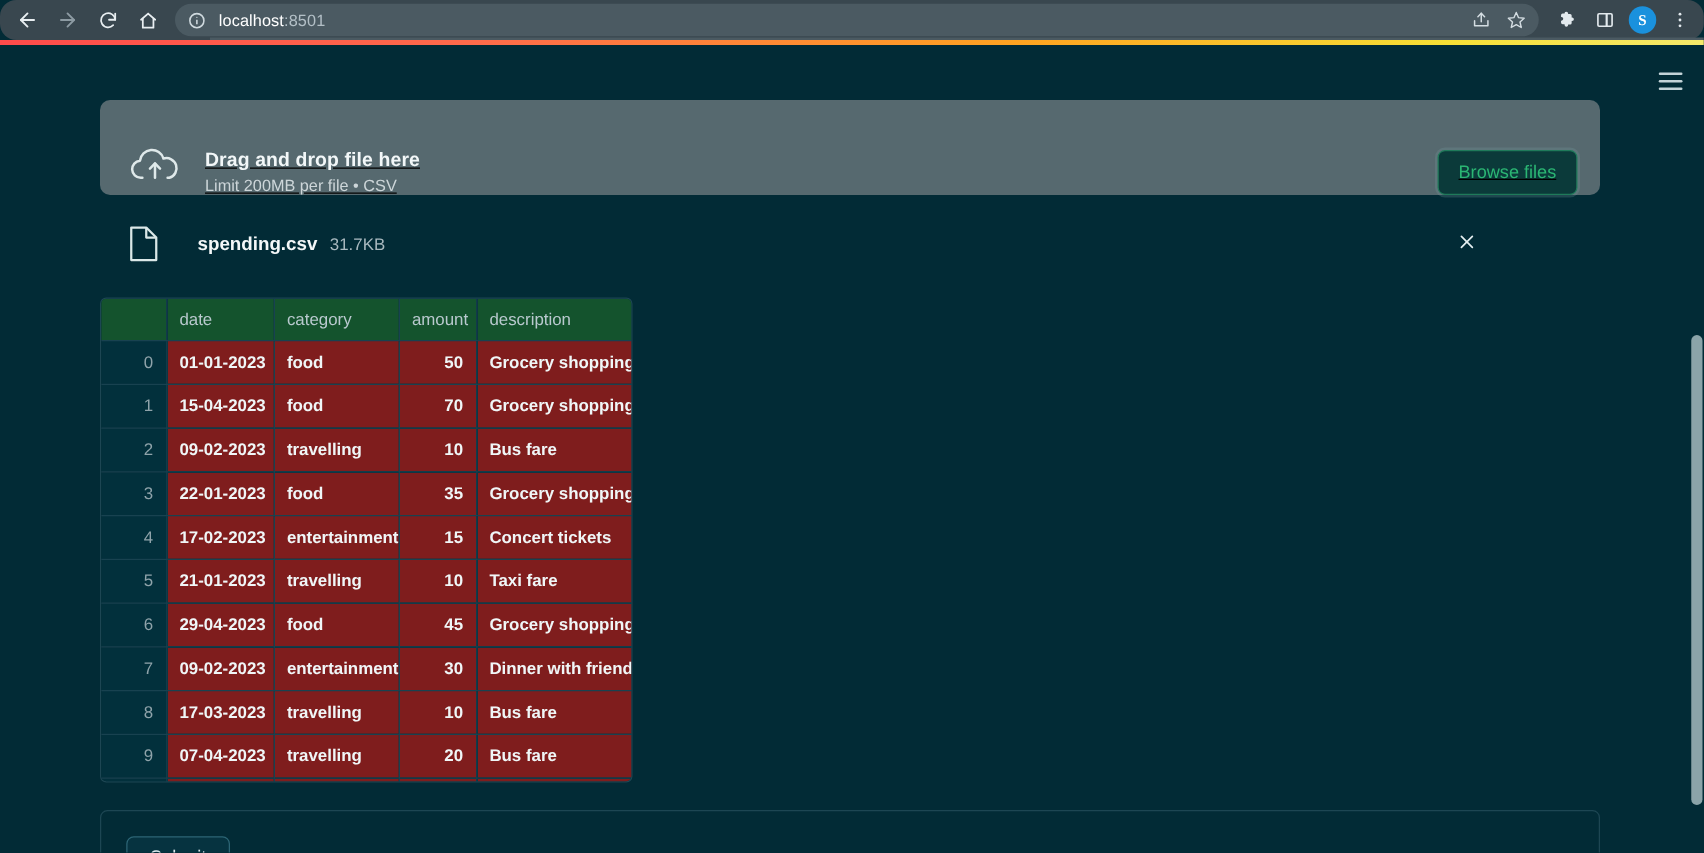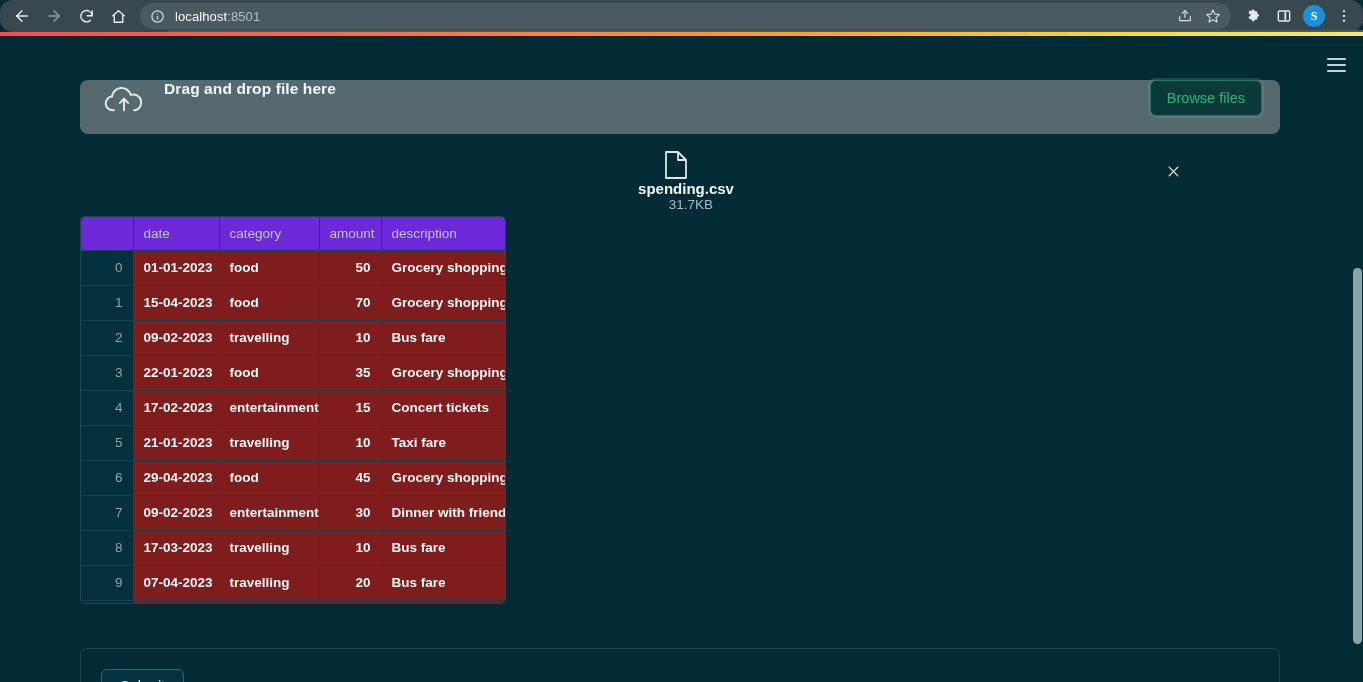--- a/index.html
+++ b/index.html
@@ -112,24 +112,25 @@
     position: absolute;
     top: 0; left: 80px;
     width: 1200px;
   }
 
   
   .uploader {
     margin-top: 44px;
     background: #56696f;
     border-radius: 8px;
-    height: 54px;
-    display: flex; align-items: flex-start;
+    height: 76px;
+    display: flex; align-items: flex-end;
     padding: 0 18px 0 22px;
     position: relative;
+    text-decoration: underline;
   }
   .upload-cloud { width: 44px; height: 44px; flex: none; margin-right: 18px; }
   .upload-texts { flex: 1; }
   .upload-title {
     font-size: 15.5px; font-weight: bold; color: #f2f7f8;
     letter-spacing: 0.1px;
     margin-bottom: 3px;
   }
   .upload-sub {
     font-size: 13px; color: #cdd6d9;
@@ -146,21 +147,20 @@
     font-family: "Liberation Sans", sans-serif;
   }
 
   
   .file-row {
     margin-top: 16px;
     height: 46px;
     display: flex; align-items: center;
     padding-left: 22px;
     position: relative;
-    flex-direction: column;
   }
   .file-icon { width: 26px; height: 30px; margin-right: 30px; flex: none; }
   .file-name {
     font-size: 15px; font-weight: bold; color: #f4f8f9;
     margin-right: 10px;
   }
   .file-size { font-size: 13.5px; color: #a9b9bf; }
   .file-close {
     position: absolute; right: 94px; top: 8px;
     width: 26px; height: 26px;
@@ -186,21 +186,21 @@
   }
   table.df th, table.df td {
     border-right: 1px solid #184250;
     border-bottom: 1px solid #184250;
     height: 35px;
     padding: 0 10px;
     white-space: nowrap;
     overflow: hidden;
   }
   table.df thead th {
-    background: #6d28d9;
+    background: #14532d;
     color: #b9c9ce;
     font-weight: normal;
     text-align: left;
     height: 33px;
     margin-top: 20px;
   }
   table.df thead th.idx { width: 52px; }
   table.df th.c-date { width: 86px; }
   table.df th.c-cat { width: 100px; }
   table.df th.c-amt { width: 62px; text-align: right; }
@@ -354,20 +354,21 @@
     <div class="uploader">
       <span class="upload-cloud">
         <svg width="44" height="44" viewBox="0 0 48 48" fill="none" stroke="#dfe9ea" stroke-width="2.2" stroke-linecap="round" stroke-linejoin="round">
           <path d="M13 33h-1.5a7.5 7.5 0 0 1-.6-14.97A10.5 10.5 0 0 1 31.4 16.2 8.4 8.4 0 0 1 36.6 33H35"></path>
           <path d="M24 33V20.5"></path>
           <path d="M19.6 25l4.4-4.5 4.4 4.5"></path>
         </svg>
       </span>
       <div class="upload-texts">
         <div class="upload-title">Drag and drop file here</div>
+        <div class="upload-sub">Limit 200MB per file • CSV</div>
       </div>
       <button class="browse-btn">Browse files</button>
     </div>
 
     <div class="file-row">
       <span class="file-icon">
         <svg width="26" height="30" viewBox="0 0 26 30" fill="none" stroke="#dbe8e8" stroke-width="1.8" stroke-linejoin="round">
           <path d="M3 2h12l8 8v18H3z"></path>
           <path d="M15 2v8h8"></path>
         </svg>

